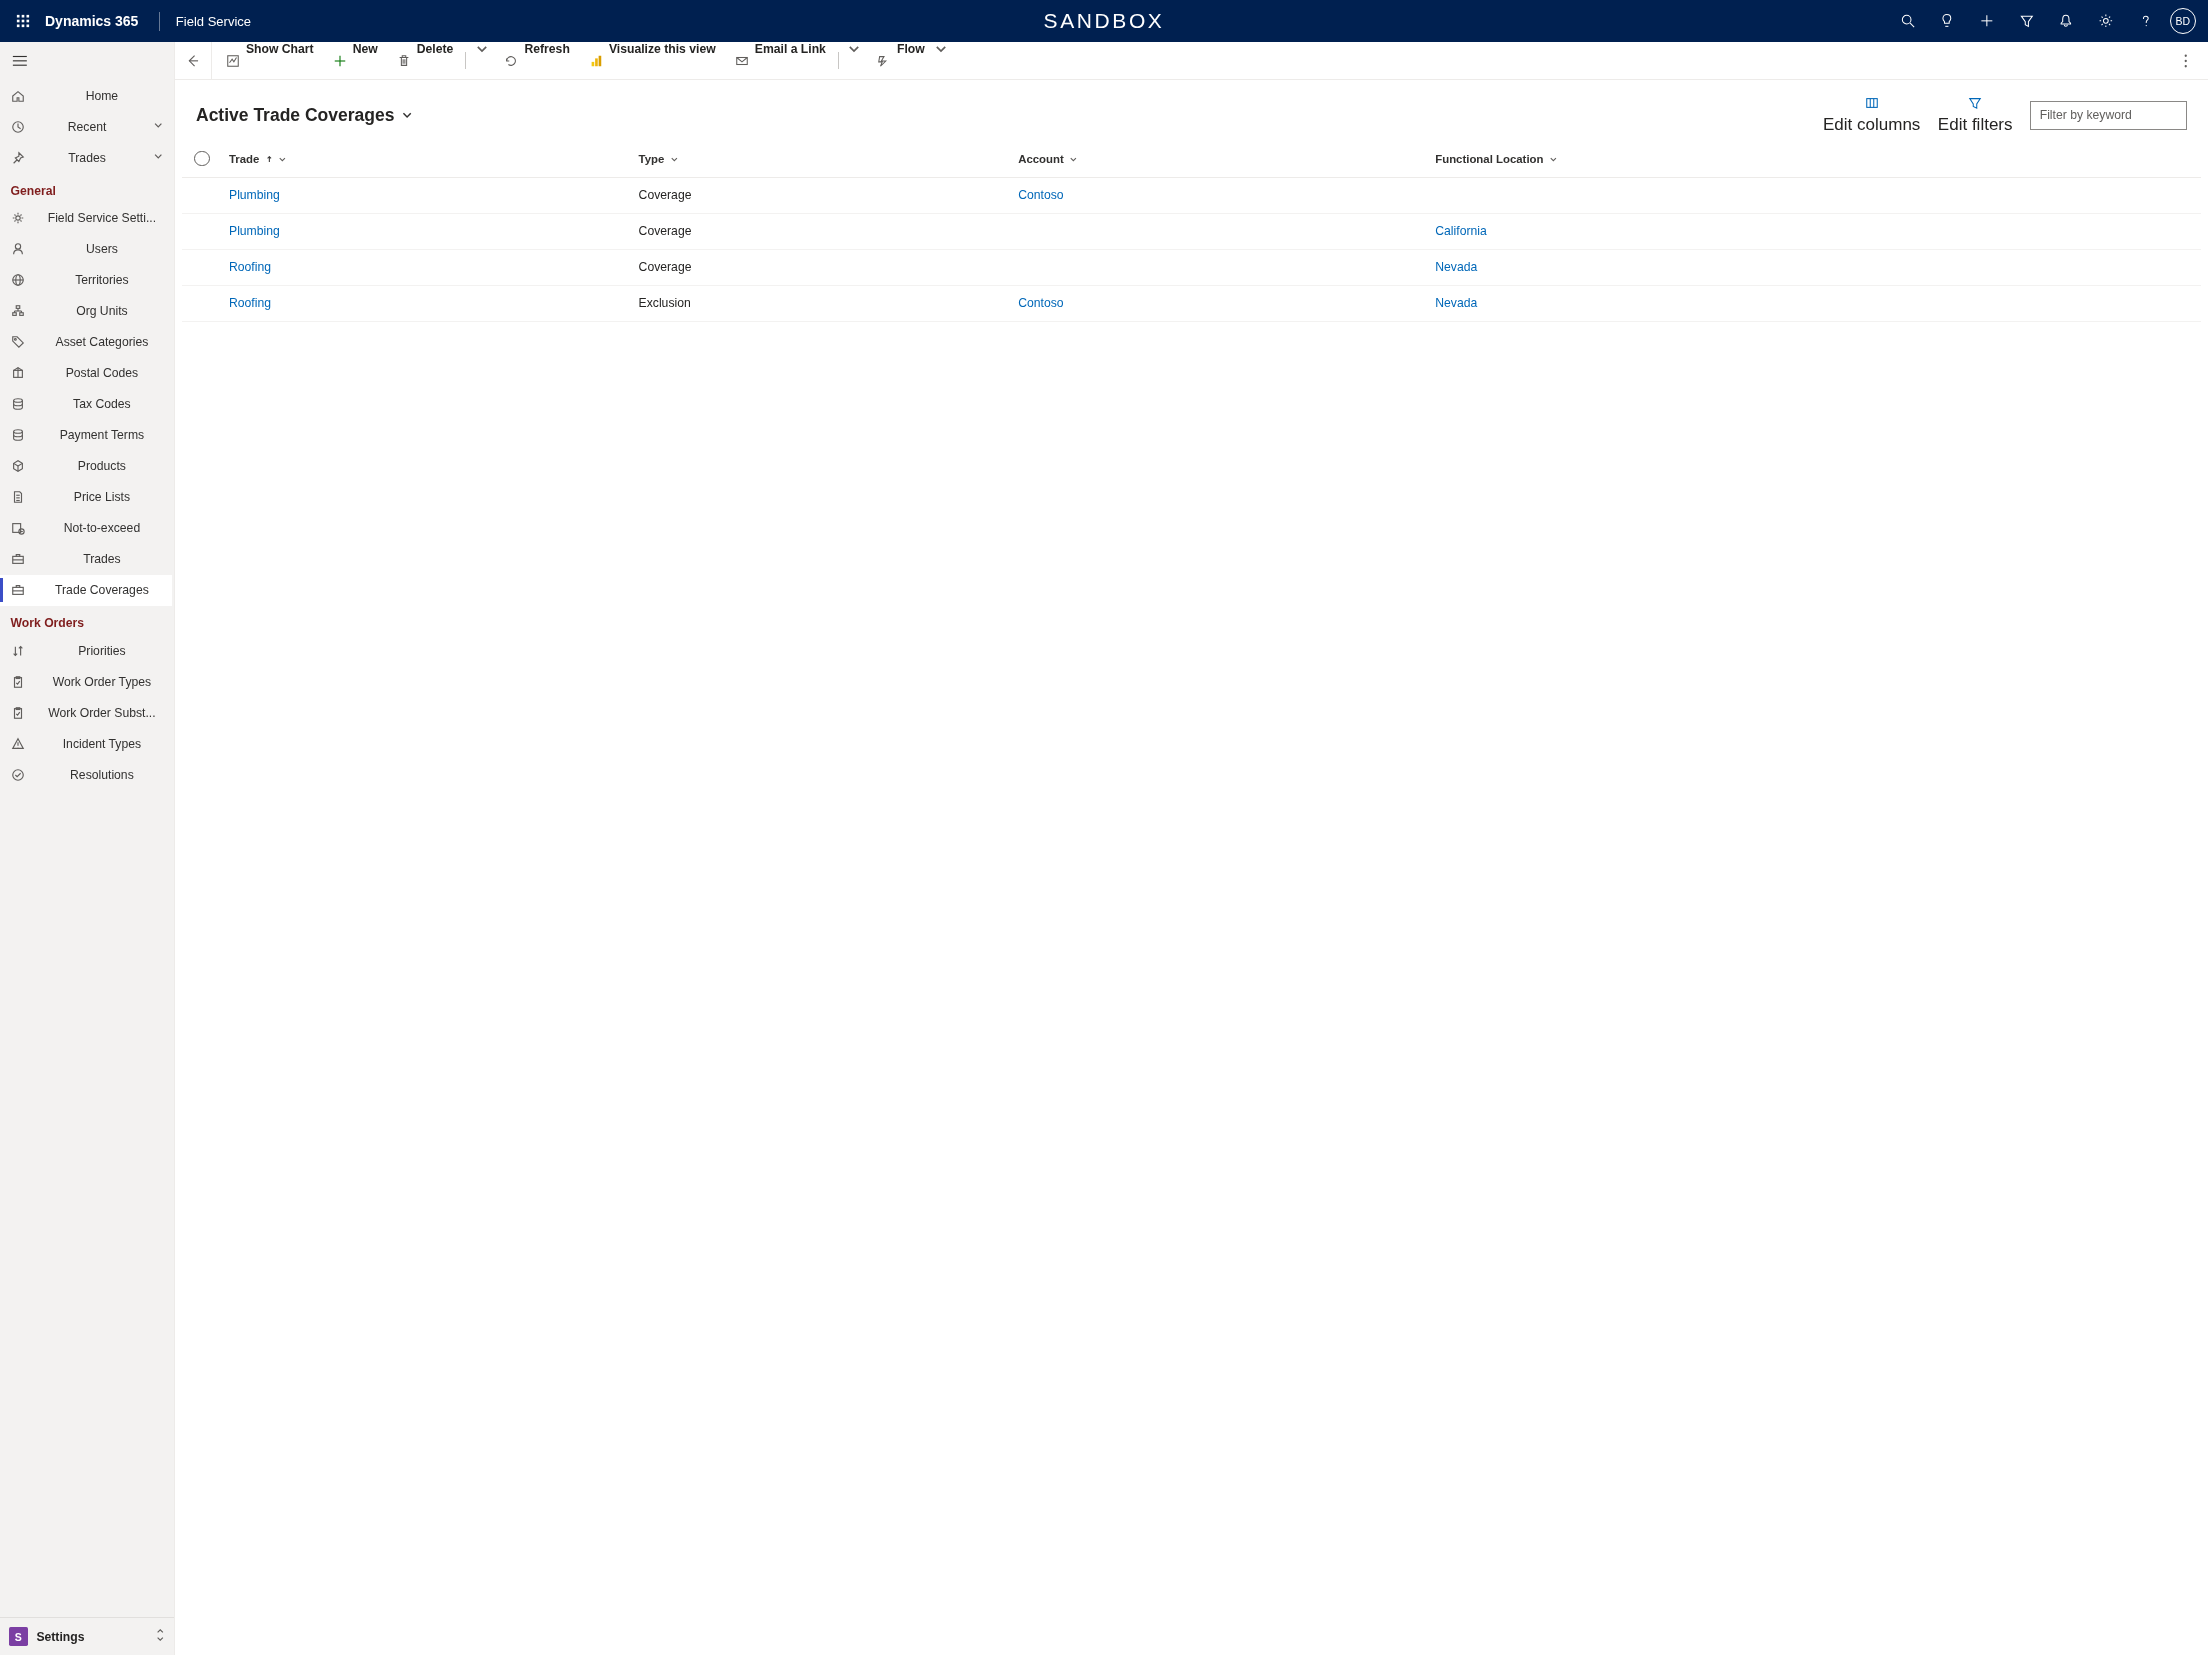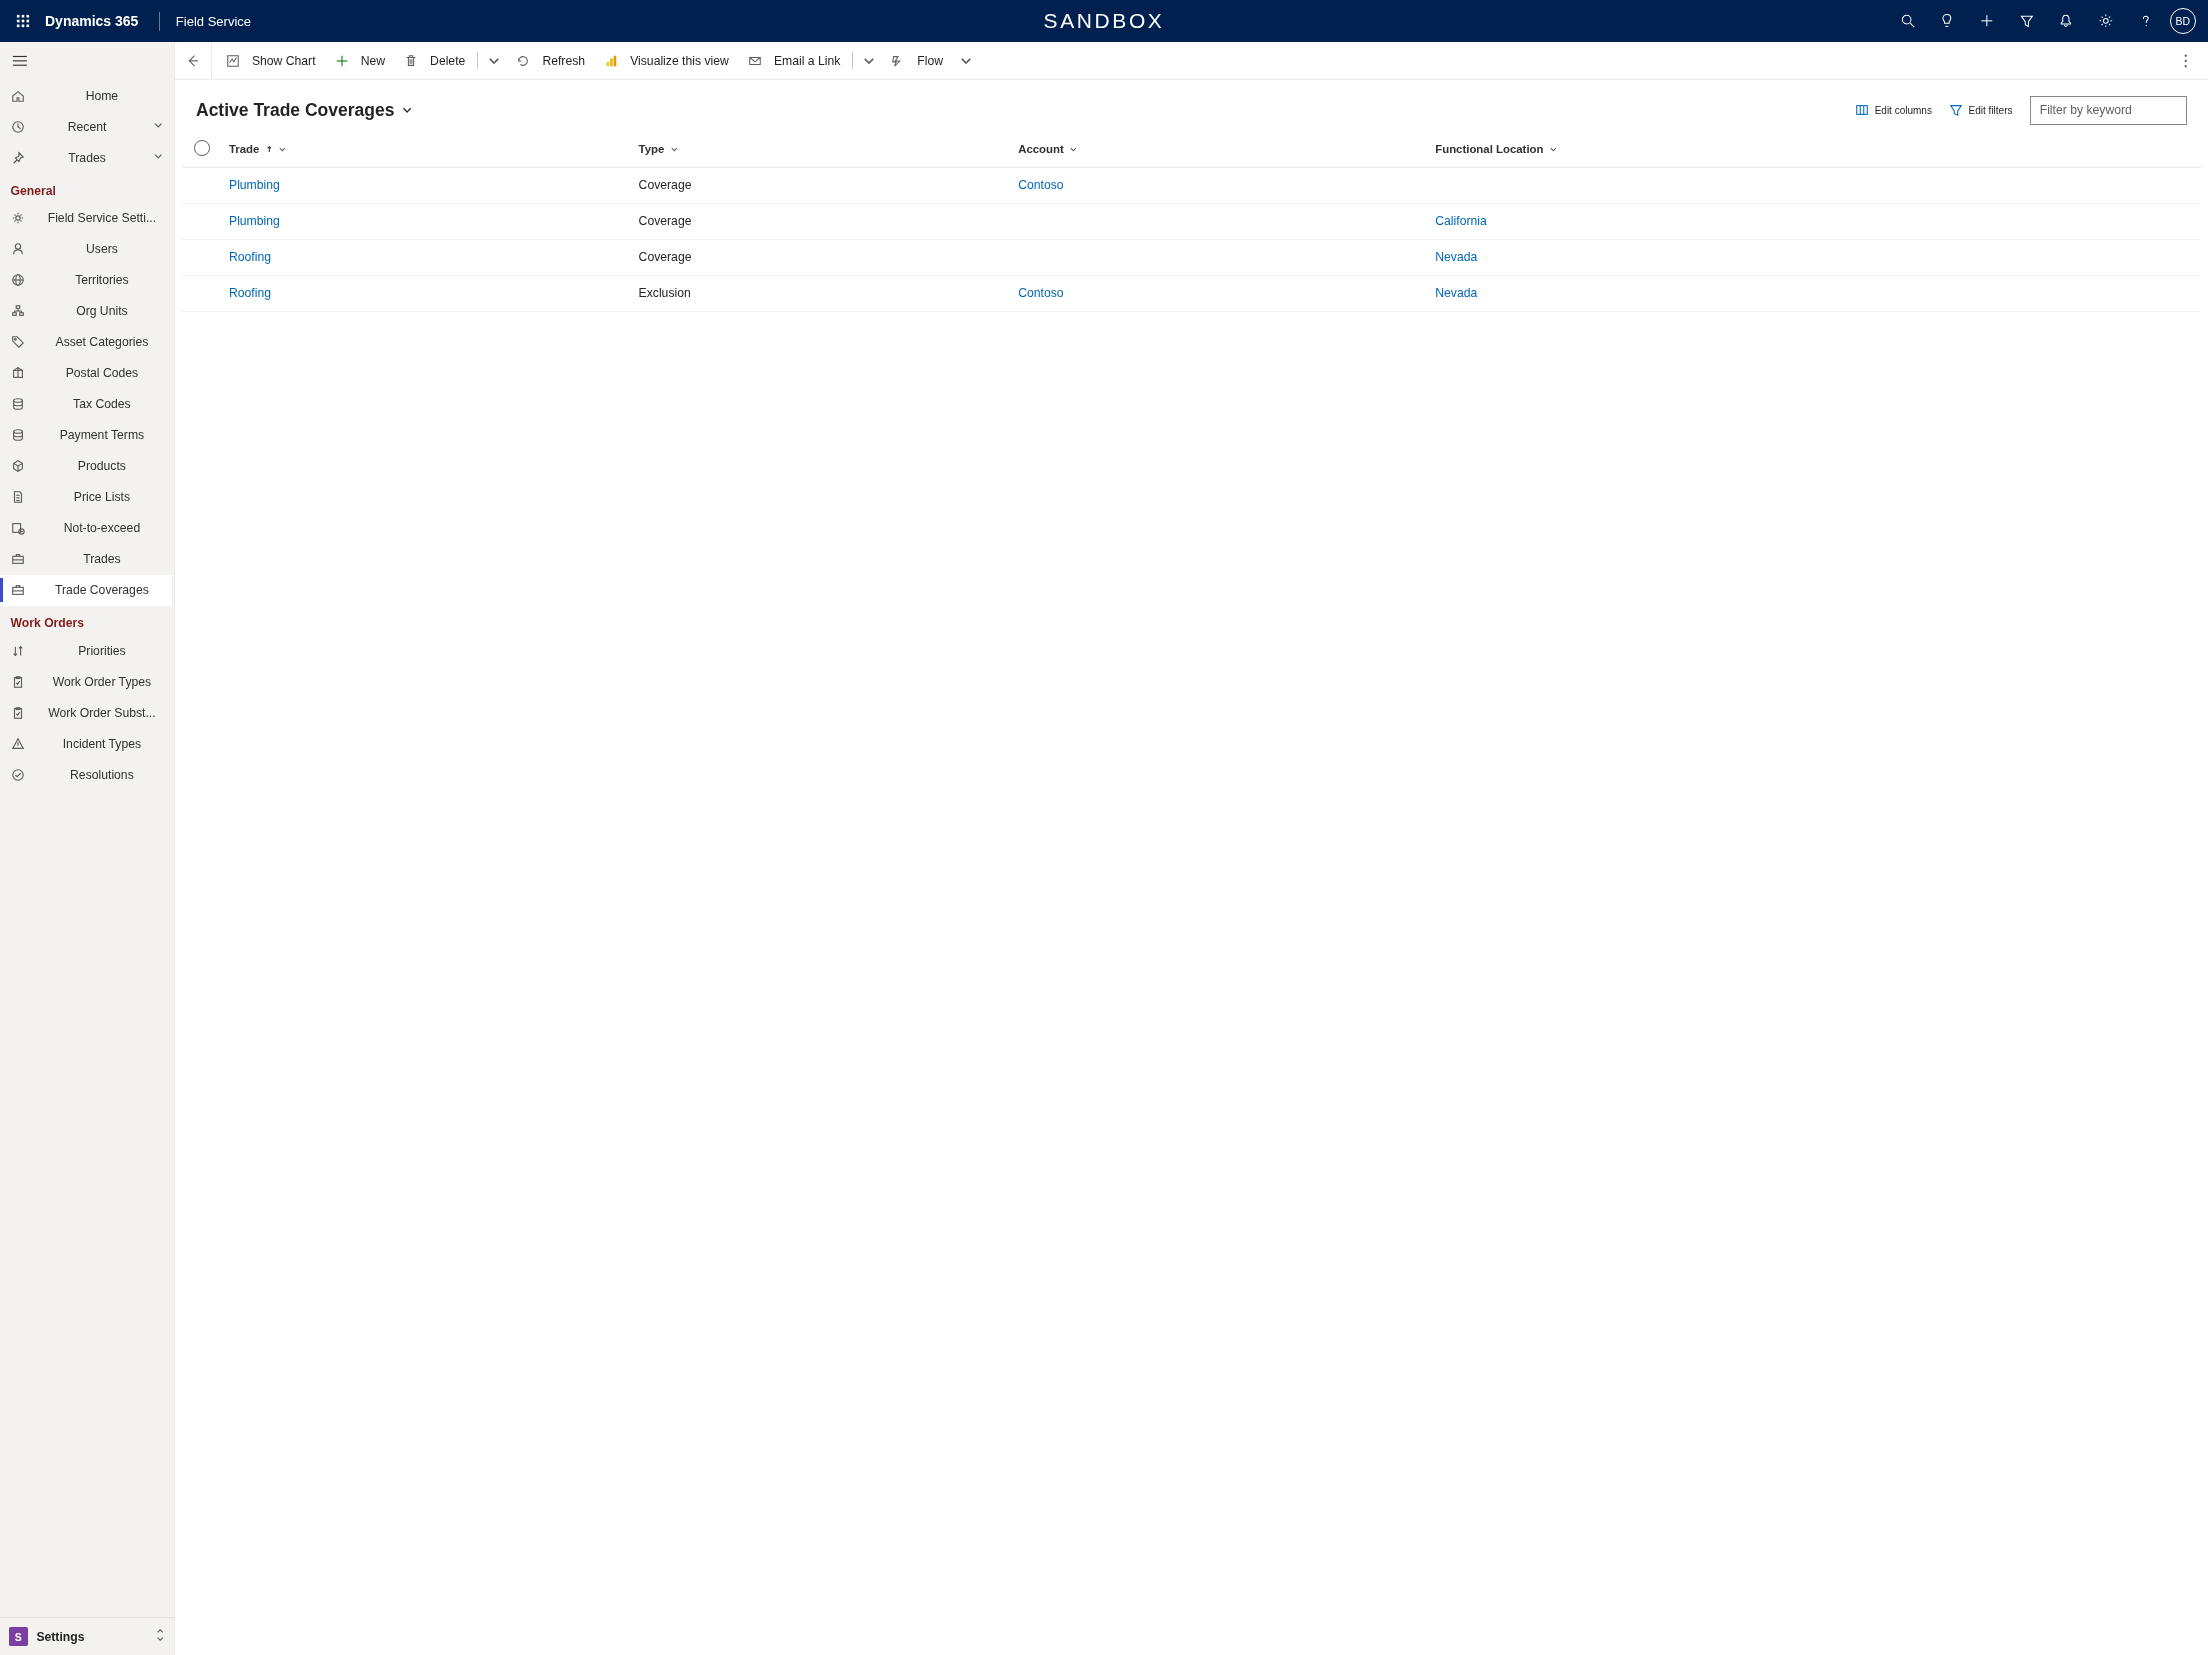--- a/index.html
+++ b/index.html
@@ -44,32 +44,32 @@
 .app-switch .label { font-weight:600; flex:1; }
 .app-switch .upd { color:#605e5c; }
 
 
 .content { flex:1; display:flex; flex-direction:column; background:white; min-width:0; }
 
 
 .cmd-row { height:38px; border-bottom:0.9px solid #edebe9; display:flex; align-items:center; padding-right:7px; }
 .back-box { width:37px; height:100%; display:flex; align-items:center; justify-content:center; border-right:0.9px solid #edebe9; cursor:pointer; }
 .cmds { display:flex; align-items:center; height:100%; padding-left:5.2px; gap:1.7px; }
-.cmd { height:100%; display:flex; align-items:center; gap:12px; padding:0 8.7px; cursor:pointer; font-size:12.2px; }
+.cmd { height:100%; display:flex; gap:6px; padding:0 8.7px; cursor:pointer; font-size:12.2px;font-weight:bold; }
 .cmd svg { width:14px; height:14px; }
 .cmd .cmd-ico { display:flex; align-items:center; }
 .split-sep { width:0.9px; height:17.5px; background:#c8c6c4; margin:0 1.7px; }
 .chev-down { width:8.7px; height:8.7px; }
 .overflow { margin-left:auto; width:31px; display:flex; align-items:center; justify-content:center; cursor:pointer; }
 
 
 .view-header { display:flex; align-items:center; padding:15.7px 21px 7px 21px; gap:14px; }
 .view-title { font-size:17.5px; font-weight:600; display:flex; align-items:center; gap:7px; cursor:pointer; }
 .view-actions { margin-left:auto; display:flex; align-items:center; gap:17.5px; }
-.va-btn { display:flex; align-items:center; gap:5.2px; cursor:pointer; font-size:10px; }
+.va-btn { display:flex; align-items:center; gap:5.2px; cursor:pointer; font-size:17px;flex-direction:column; }
 .filter-input { width:157px; height:29px; border:0.9px solid #8a8886; padding:0 8.7px; font-size:12.2px; }
 .filter-input::placeholder { color:#605e5c; }
 
 
 .grid { flex:1; overflow:auto; padding:0 7px 0 7px; }
 table { width:100%; border-collapse:collapse; }
 thead th { text-align:left; font-weight:600; font-size:11.4px; color:#323130; padding:8.7px 7px 8.7px 7px; border-bottom:0.9px solid #edebe9; cursor:pointer; }
 thead th .th-inner { display:flex; align-items:center; gap:5.2px; }
 tbody td { padding:10.5px 7px; font-size:12.2px; border-bottom:0.9px solid #f3f2f1; }
 .sel-col { width:40px; text-align:center; }

